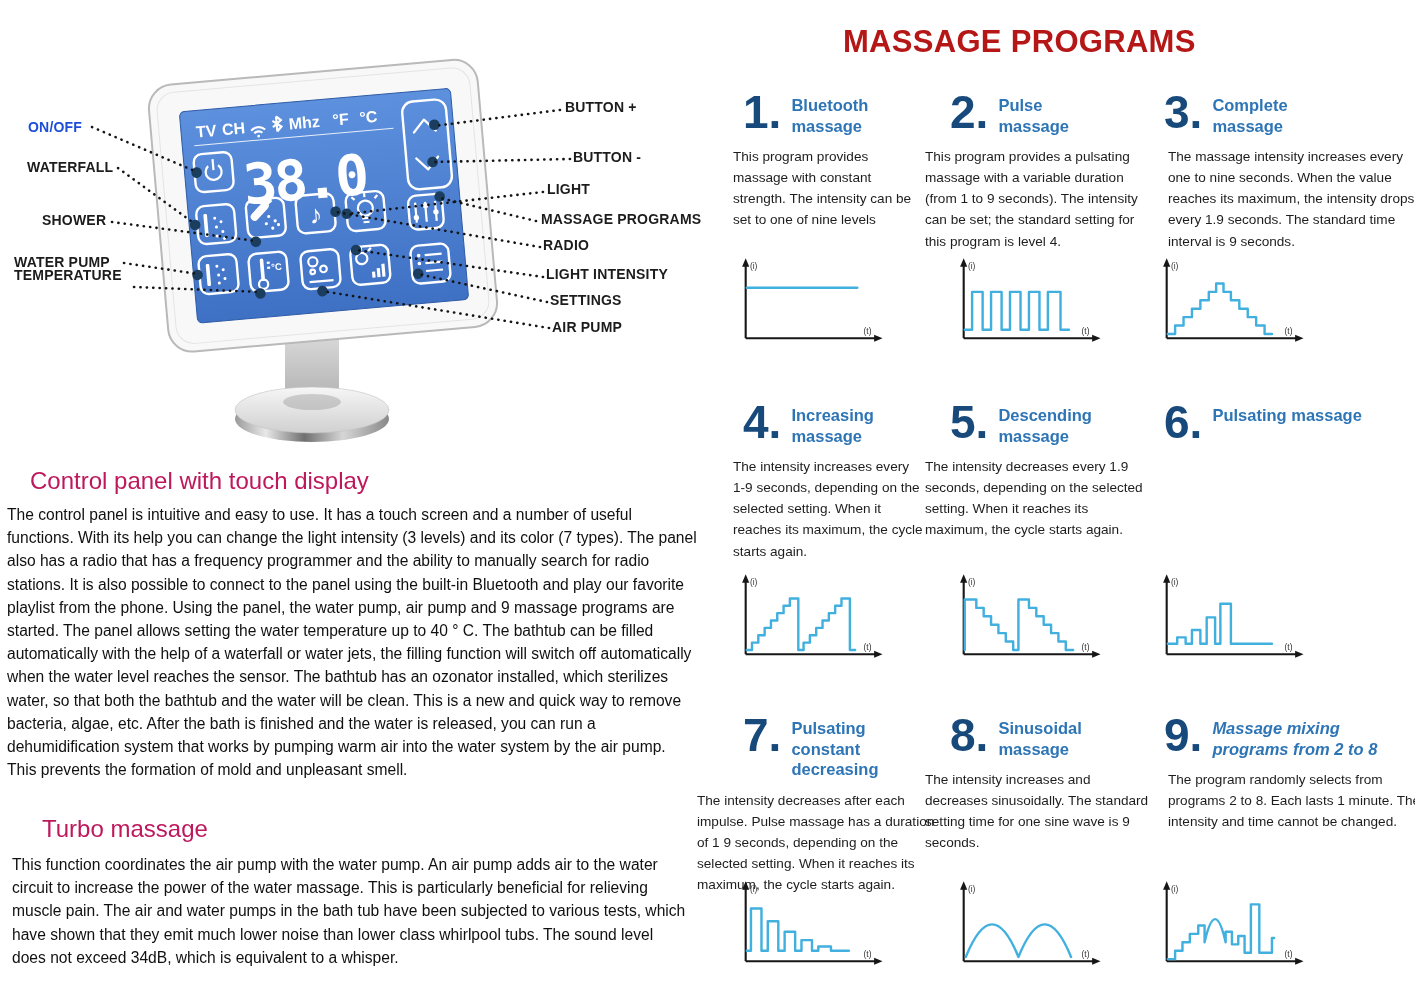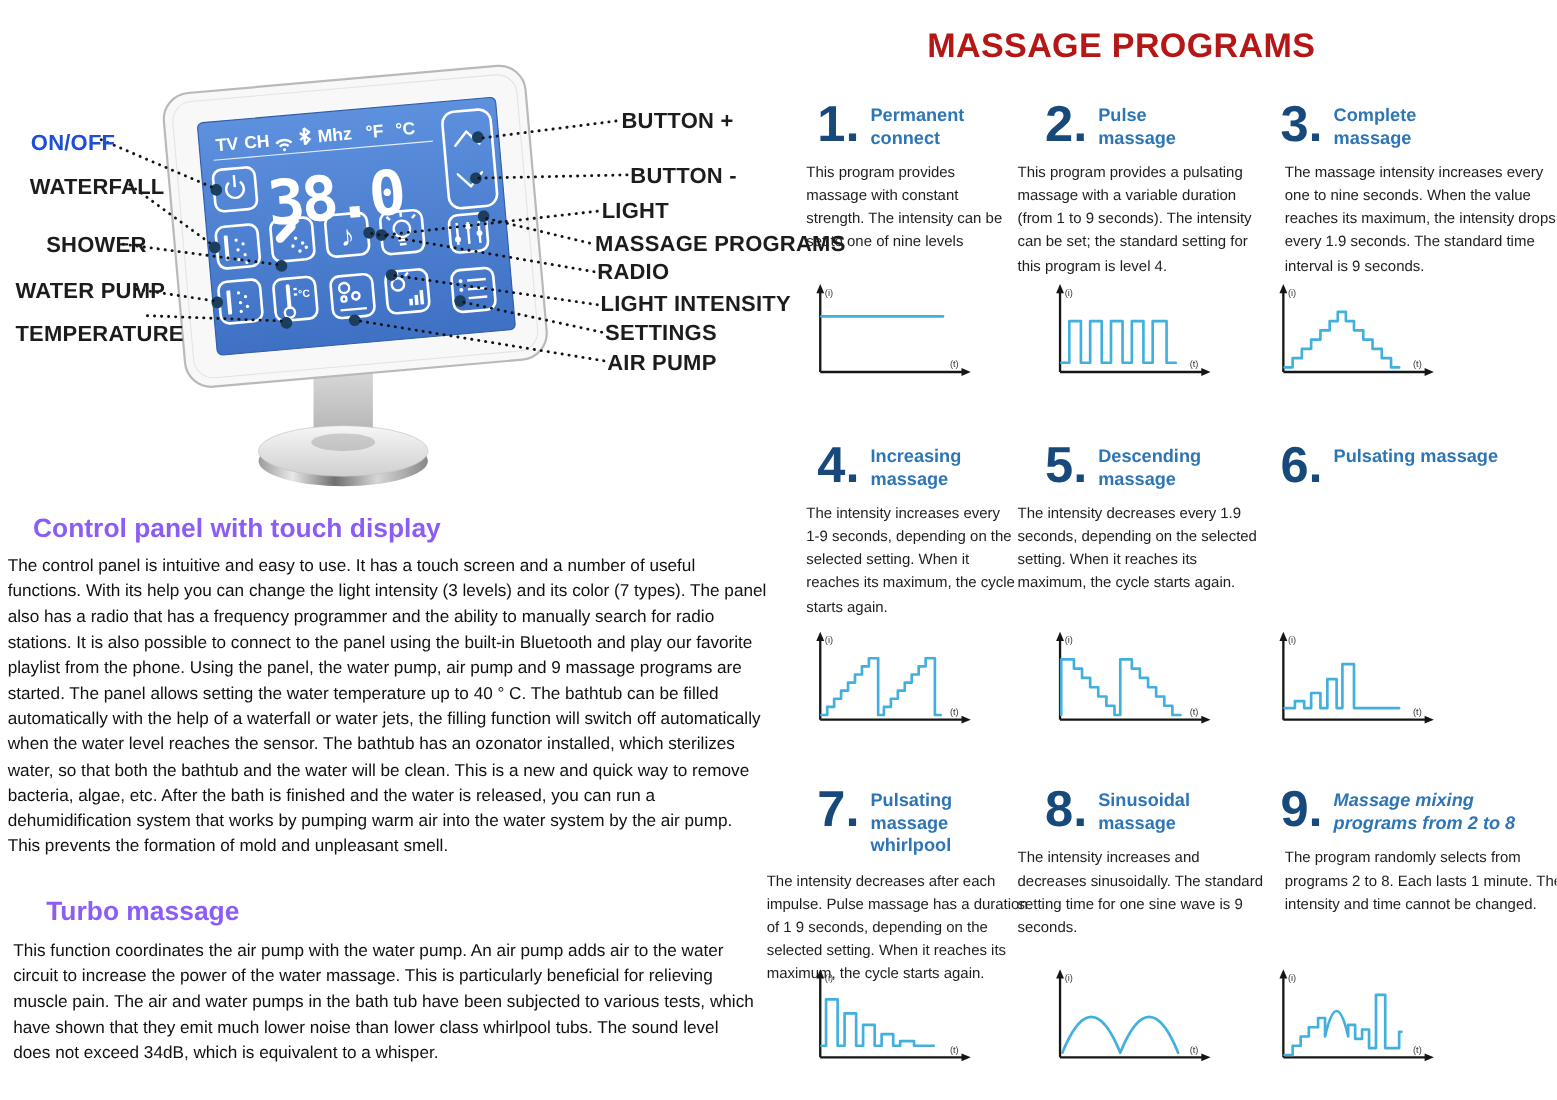--- a/index.html
+++ b/index.html
@@ -1,20 +1,20 @@
 <!DOCTYPE html>
 <html><head>
 <meta charset="utf-8">
 <style>
   html,body{margin:0;padding:0;}
   body{width:1415px;height:1000px;position:relative;background:#fff;overflow:hidden;
        font-family:"Liberation Sans",sans-serif;color:#111;}
-  .callout{position:absolute;font-size:20px;font-weight:bold;color:#1c1c1c;white-space:nowrap;letter-spacing:.2px;}
+  .callout{position:absolute;font-size:14px;font-weight:bold;color:#1c1c1c;white-space:nowrap;letter-spacing:.2px;}
   .callout.red{color:#1d4ed8;}
-  .h-red{position:absolute;color:#8b5cf6;font-weight:bold;font-size:24px;white-space:nowrap;}
+  .h-red{position:absolute;color:#be185d;font-weight:normal;font-size:24px;white-space:nowrap;}
   .bodytext{position:absolute;font-size:15.6px;line-height:23.2px;color:#101010;text-align:left;}
   #massage-title{position:absolute;left:843px;top:24px;font-size:31px;font-weight:bold;color:#b51717;letter-spacing:.3px;}
   #grid{position:absolute;left:705px;top:82px;width:705px;display:grid;
         grid-template-columns:215px 228px 262px;grid-template-rows:310px 313px 295px;}
   .prog{position:relative;padding-top:10px;}
   .phead{display:flex;align-items:flex-start;}
   .pnum{font-size:46px;font-weight:bold;color:#17497b;line-height:.9;}
   .ptitle{font-size:16.5px;font-weight:bold;color:#2e75b6;line-height:1.25;margin:3px 0 0 10px;}
   .pdesc{font-size:13.6px;line-height:1.55;color:#1d1d1d;margin:10px 0 0 0;}
   .c1 .phead{padding-left:38px;} .c2 .phead{padding-left:30px;} .c3 .phead{padding-left:16px;}
@@ -222,21 +222,21 @@
     <path class="lead" d="M543 277 L356 250"></path>
     <path class="lead" d="M547 302 L418 274"></path>
     <path class="lead" d="M549 328 L322 291"></path>
   </g>
 </svg>
 
 <div class="callout red" style="left:28px;top:119px">ON/OFF</div>
 <div class="callout" style="left:27px;top:159px">WATERFALL</div>
 <div class="callout" style="left:42px;top:212px">SHOWER</div>
 <div class="callout" style="left:14px;top:254px">WATER PUMP</div>
-<div class="callout" style="left:14px;top:293px">TEMPERATURE</div>
+<div class="callout" style="left:14px;top:267px">TEMPERATURE</div>
 <div class="callout" style="left:565px;top:99px">BUTTON +</div>
 <div class="callout" style="left:573px;top:149px">BUTTON -</div>
 <div class="callout" style="left:547px;top:181px">LIGHT</div>
 <div class="callout" style="left:541px;top:211px">MASSAGE PROGRAMS</div>
 <div class="callout" style="left:543px;top:237px">RADIO</div>
 <div class="callout" style="left:546px;top:266px">LIGHT INTENSITY</div>
 <div class="callout" style="left:550px;top:292px">SETTINGS</div>
 <div class="callout" style="left:552px;top:319px">AIR PUMP</div>
 
 <div class="h-red" style="left:30px;top:467px">Control panel with touch display</div>
@@ -244,21 +244,21 @@
 <div class="h-red" style="left:42px;top:815px">Turbo massage</div>
 <div class="bodytext" style="left:12px;top:853px;width:678px">This function coordinates the air pump with the water pump. An air pump adds air to the water circuit to increase the power of the water massage. This is particularly beneficial for relieving muscle pain. The air and water pumps in the bath tub have been subjected to various tests, which have shown that they emit much lower noise than lower class whirlpool tubs. The sound level does not exceed 34dB, which is equivalent to a whisper.</div>
 
 <div id="massage-title">MASSAGE PROGRAMS</div>
 
 <div id="grid">
 
   <div class="prog c1 r1 p1">
     <div class="phead">
         <span class="pnum">1.</span>
-        <span class="ptitle">Permanent connect</span>
+        <span class="ptitle">Bluetooth massage</span>
       </div>
     <p class="pdesc">This program provides massage with constant strength. The intensity can be set to one of nine levels</p>
     <div class="graph-wrap">
       <svg viewBox="0 0 150 95" width="158" height="100">
         <text class="ax" x="16" y="14">(i)</text>
           <text class="ax" x="124" y="76">(t)</text>
         <line class="axis" x1="12" y1="80" x2="136" y2="80"></line>
           <line class="axis" x1="12" y1="80" x2="12" y2="10"></line>
         <polygon class="axh" points="12,4 8.6,12 15.4,12"></polygon>
           <polygon class="axh" points="142,80 134,76.6 134,83.4"></polygon>
@@ -357,21 +357,21 @@
         <polygon class="axh" points="12,4 8.6,12 15.4,12"></polygon>
           <polygon class="axh" points="142,80 134,76.6 134,83.4"></polygon>
         <path class="curve" d="M13 70 H22 V64 H30 V70 H36 V57 H44 V70 H50 V45 H58 V70 H63 V32 H73 V70 H112"></path>
       </svg>
     </div>
   </div>
 
   <div class="prog c1 r3 p7">
     <div class="phead">
         <span class="pnum">7.</span>
-        <span class="ptitle">Pulsating massage whirlpool</span>
+        <span class="ptitle">Pulsating constant decreasing</span>
       </div>
     <p class="pdesc">The intensity decreases after each impulse. Pulse massage has a duration of 1  9 seconds, depending on the selected setting. When it reaches its maximum, the cycle starts again.</p>
     <div class="graph-wrap">
       <svg viewBox="0 0 150 95" width="158" height="100">
         <text class="ax" x="16" y="14">(i)</text>
           <text class="ax" x="124" y="76">(t)</text>
         <line class="axis" x1="12" y1="80" x2="136" y2="80"></line>
           <line class="axis" x1="12" y1="80" x2="12" y2="10"></line>
         <polygon class="axh" points="12,4 8.6,12 15.4,12"></polygon>
           <polygon class="axh" points="142,80 134,76.6 134,83.4"></polygon>

